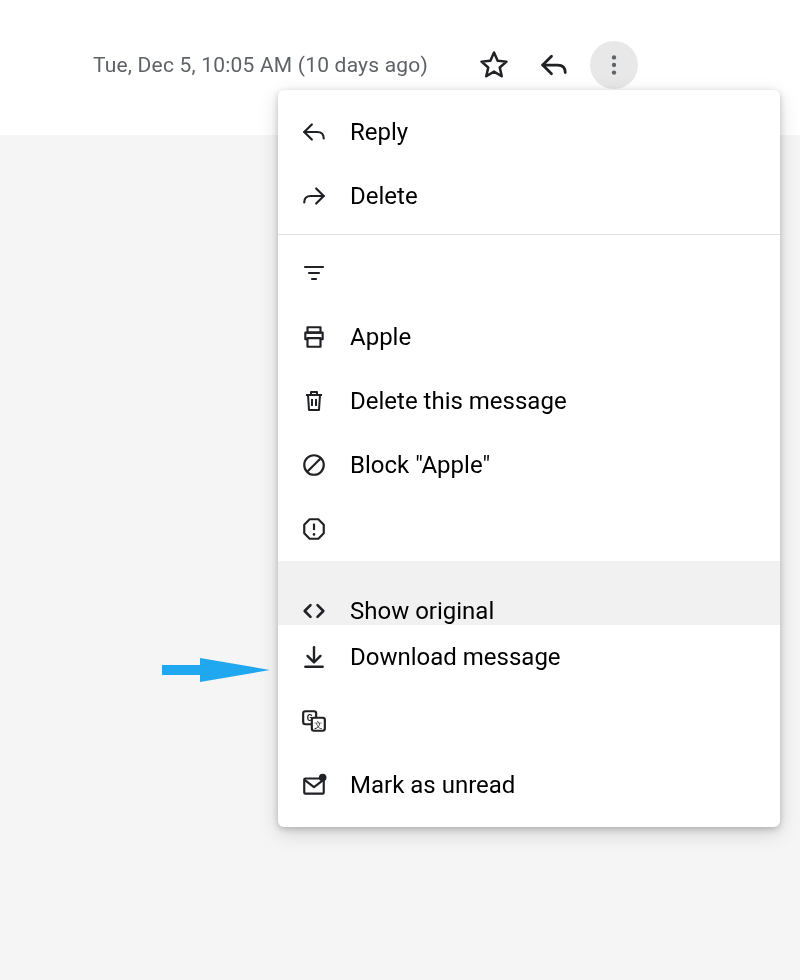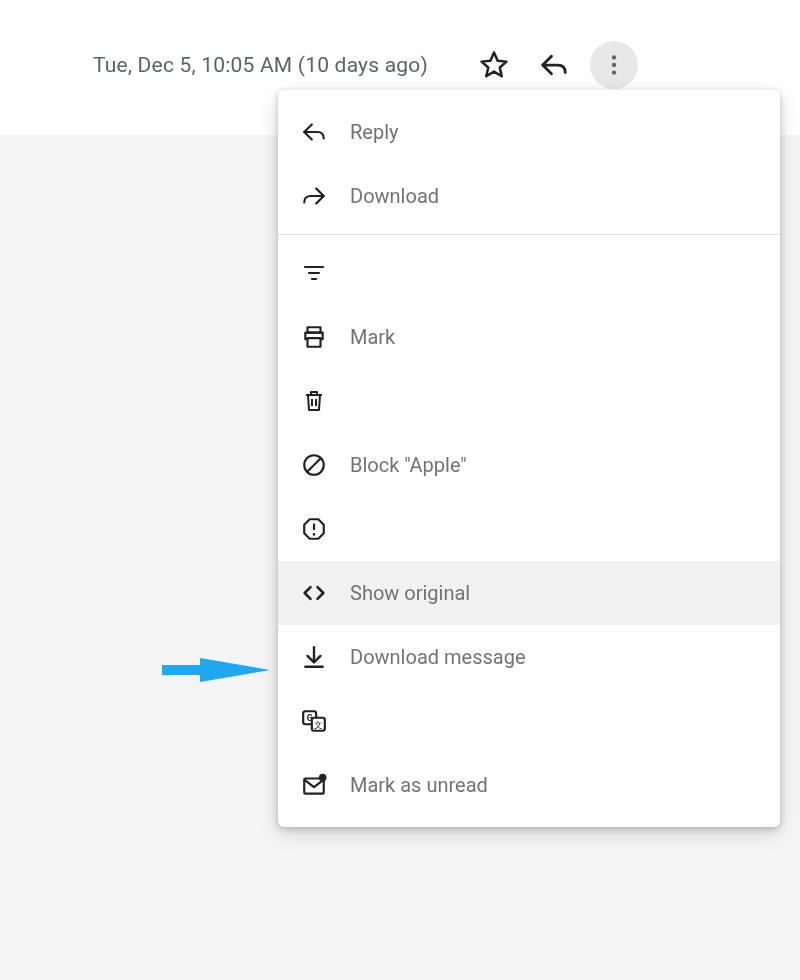--- a/index.html
+++ b/index.html
@@ -62,33 +62,34 @@
   .menu-item {
     display: flex;
     align-items: center;
     height: 64px;
     padding: 0 22px;
     cursor: pointer;
     color: #202124;
   }
   .menu-item.highlighted {
     background: #f1f1f1;
+    align-items: flex-end;
   }
   .menu-icon {
     width: 28px;
     height: 28px;
     display: flex;
     align-items: center;
     justify-content: center;
     flex-shrink: 0;
   }
   .menu-label {
     margin-left: 22px;
-    font-size: 20px;
-    color: #737373;
+    font-size: 24px;
+    color: #000000;
   }
   .divider {
     height: 1px;
     background: #e0e0e0;
     margin: 6px 0;
   }
   .annotation-arrow {
     position: absolute;
     left: 160px;
     top: 648px;
@@ -143,21 +144,21 @@
     <span class="menu-label">Reply</span>
   </div>
 
   <div class="menu-item">
     <span class="menu-icon">
       <svg width="26" height="26" viewBox="0 0 24 24" fill="none" stroke="#202124" stroke-width="2" stroke-linecap="round" stroke-linejoin="round">
         <polyline points="14,5 21,12 14,19"></polyline>
           <path d="M21 12 H9 C5 12 3 14 3 18"></path>
       </svg>
     </span>
-    <span class="menu-label">Download</span>
+    <span class="menu-label">Delete</span>
   </div>
 
   <div class="divider"></div>
 
   <div class="menu-item">
     <span class="menu-icon">
       <svg width="24" height="24" viewBox="0 0 24 24" fill="none" stroke="#202124" stroke-width="2.2" stroke-linecap="round">
         <line x1="3" y1="6" x2="21" y2="6"></line>
           <line x1="7" y1="12" x2="17" y2="12"></line>
           <line x1="10" y1="18" x2="14" y2="18"></line>
@@ -166,33 +167,34 @@
   </div>
 
   <div class="menu-item">
     <span class="menu-icon">
       <svg width="26" height="26" viewBox="0 0 24 24" fill="none" stroke="#202124" stroke-width="2" stroke-linejoin="round">
         <rect x="6" y="3" width="12" height="5"></rect>
           <path d="M6 14 H4 V8 H20 V14 H18"></path>
           <rect x="6" y="13" width="12" height="8"></rect>
       </svg>
     </span>
-    <span class="menu-label">Mark</span>
+    <span class="menu-label">Apple</span>
   </div>
 
   <div class="menu-item">
     <span class="menu-icon">
       <svg width="24" height="24" viewBox="0 0 24 24" fill="none" stroke="#202124" stroke-width="2" stroke-linejoin="round">
         <path d="M4 6 H20"></path>
           <path d="M9 3 H15 V6 H9 Z"></path>
           <path d="M6 6 L7 21 H17 L18 6"></path>
           <line x1="10" y1="10" x2="10" y2="17"></line>
           <line x1="14" y1="10" x2="14" y2="17"></line>
       </svg>
     </span>
+    <span class="menu-label">Delete this message</span>
   </div>
 
   <div class="menu-item">
     <span class="menu-icon">
       <svg width="26" height="26" viewBox="0 0 24 24" fill="none" stroke="#202124" stroke-width="2">
         <circle cx="12" cy="12" r="9"></circle>
           <line x1="5.5" y1="18.5" x2="18.5" y2="5.5"></line>
       </svg>
     </span>
     <span class="menu-label">Block "Apple"</span>

